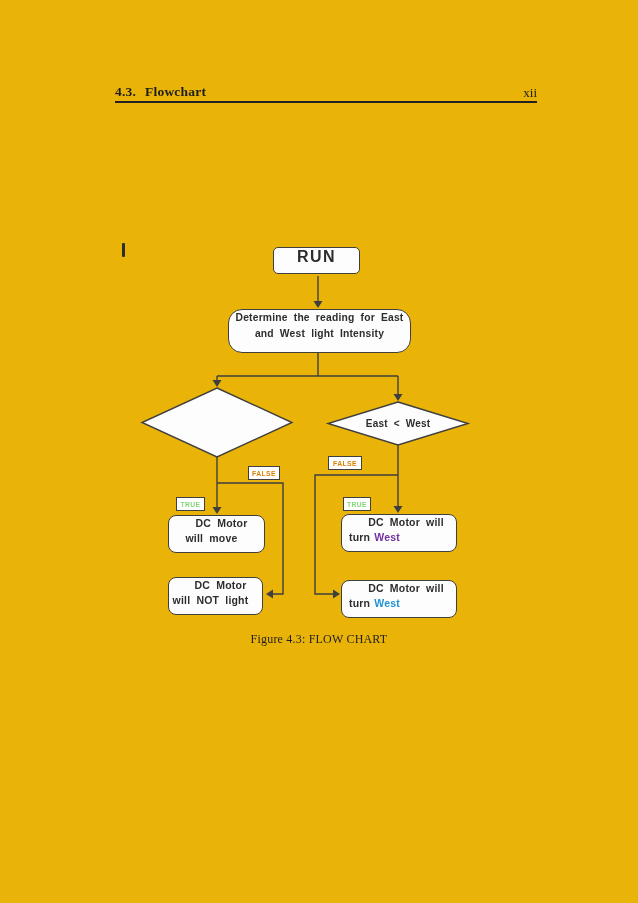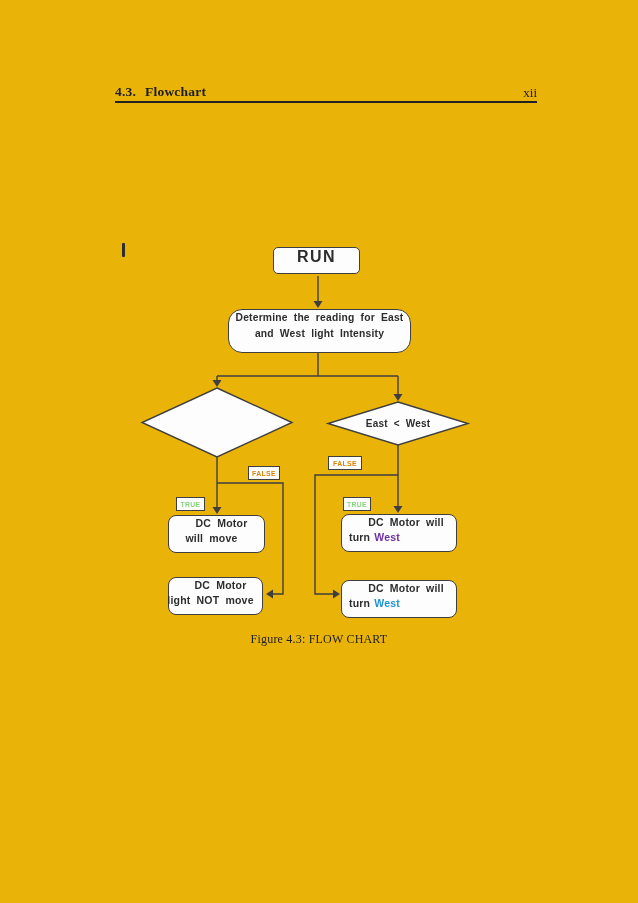--- a/index.html
+++ b/index.html
@@ -135,21 +135,21 @@
   <div class="tag tag-false-right" style="color: rgb(219, 129, 0);">FALSE</div>
   <div class="tag tag-true-right" style="color: rgb(132, 212, 122);">TRUE</div>
 
   <div class="fc-box box-move">
     <div class="l-c1">DC Motor</div>
     <div class="l-c2">will move</div>
   </div>
 
   <div class="fc-box box-notmove">
     <div class="l-c1">DC Motor</div>
-    <div class="l-c2">light NOT move</div>
+    <div class="l-c2">will NOT light</div>
   </div>
 
   <div class="fc-box box-west">
     <div class="l-r">DC Motor will</div>
     <div class="l-l">
       <span>turn</span><span class="w-word" style="color: rgb(112, 48, 160);">West</span>
     </div>
   </div>
 
   <div class="fc-box box-east">

